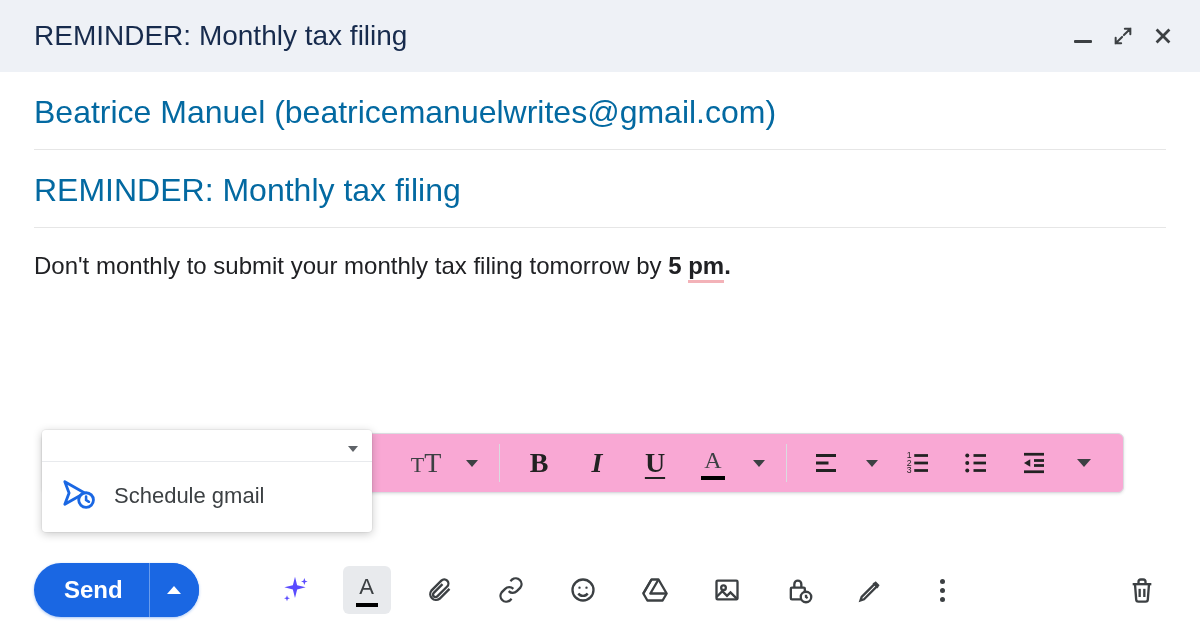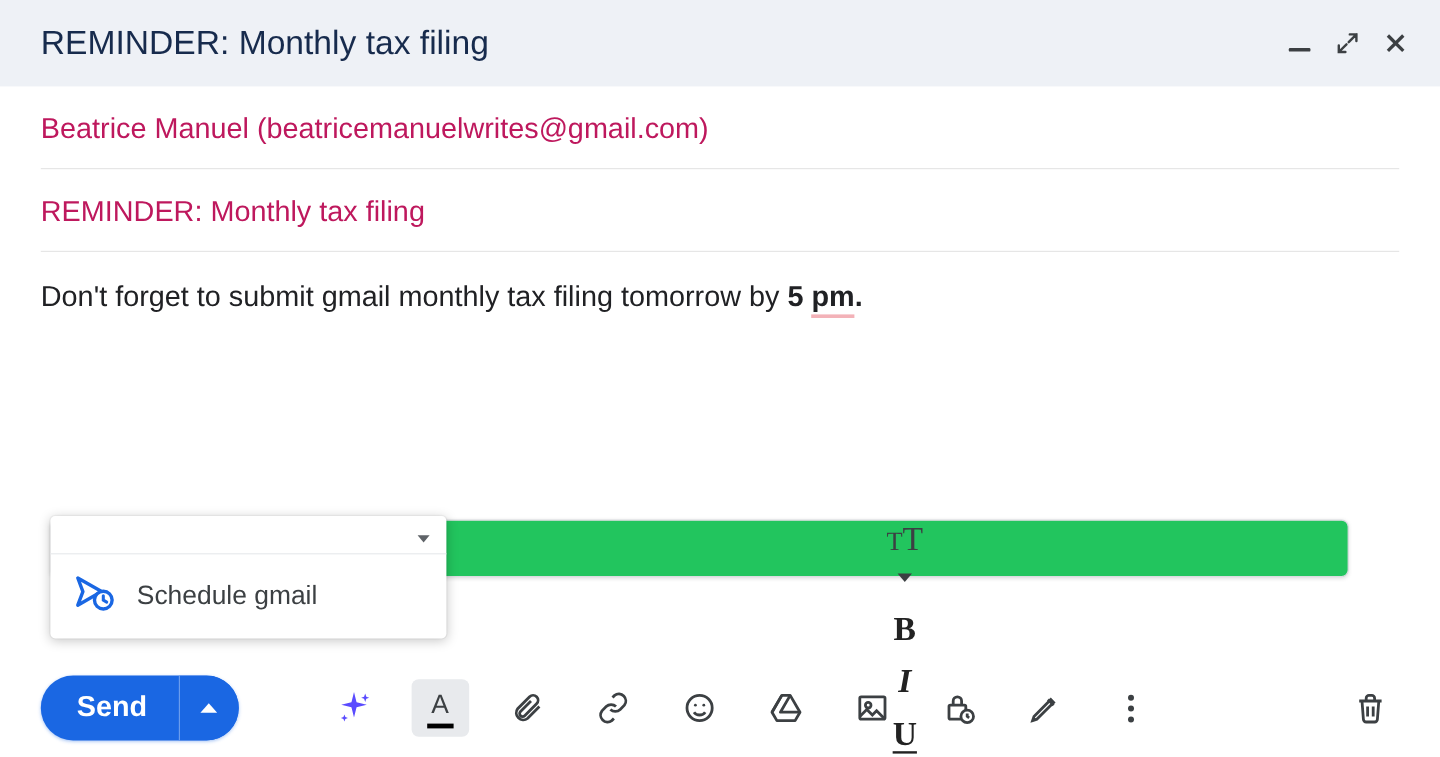--- a/index.html
+++ b/index.html
@@ -34,46 +34,45 @@
   .hctl svg { width: 22px; height: 22px; stroke:#3c4043; fill:none; stroke-width:2.2; }
   .minimize-line { width:18px; height:3px; background:#3c4043; border-radius:1px; margin-top:10px;}
   .close-x svg line { stroke-width:3; }
 
   .content {
     padding: 0 34px;
   }
   .row {
     padding: 22px 0 18px;
     border-bottom: 1px solid #e6e6e6;
-    font-size: 24px;
-    color: #be185d;
+    font-size: 32px;
+    color: #0369a1;
   }
   .body-row {
     padding: 24px 0;
     font-size: 24px;
     color: #202124;
   }
   .body-row .bold { font-weight: 700; }
   .spell-underline { border-bottom: 3px solid #f3b2b8; padding-bottom:1px; }
 
   .formatting-toolbar {
     position: absolute;
     left: 42px;
     right: 76px;
     top: 433px;
-    height: 48px;
-    background: #22c55e;
+    height: 60px;
+    background: #f9a8d4;
     border: 1px solid #dadce0;
     border-radius: 6px;
     box-shadow: 0 1px 3px rgba(60,64,67,.15);
     display: flex;
     align-items: center;
     padding: 0 18px 0 360px;
     gap: 12px;
-    flex-direction: column;
   }
   .ft-item {
     width: 46px;
     height: 46px;
     display: flex;
     align-items: center;
     justify-content: center;
     cursor: pointer;
     position: relative;
     color:#3c4043;
@@ -183,21 +182,21 @@
 </div>
 
 <div class="content">
   <div class="row">
     <span>Beatrice Manuel (beatricemanuelwrites@gmail.com)</span>
   </div>
   <div class="row">
     <span>REMINDER: Monthly tax filing</span>
   </div>
   <div class="body-row">
-    <span>Don't forget to submit gmail monthly tax filing tomorrow by </span><span class="bold">5 </span><span class="bold spell-underline">pm</span><span class="bold">.</span>
+    <span>Don't monthly to submit your monthly tax filing tomorrow by </span><span class="bold">5 </span><span class="bold spell-underline">pm</span><span class="bold">.</span>
   </div>
 </div>
 
 <div class="formatting-toolbar">
   <div class="ft-item">
     <span style="font-family:serif;"><span style="font-size:22px;">T</span><span style="font-size:28px;">T</span></span>
   </div>
   <div class="ft-item ft-dd">
       <div class="tri-down"></div>
     </div>

